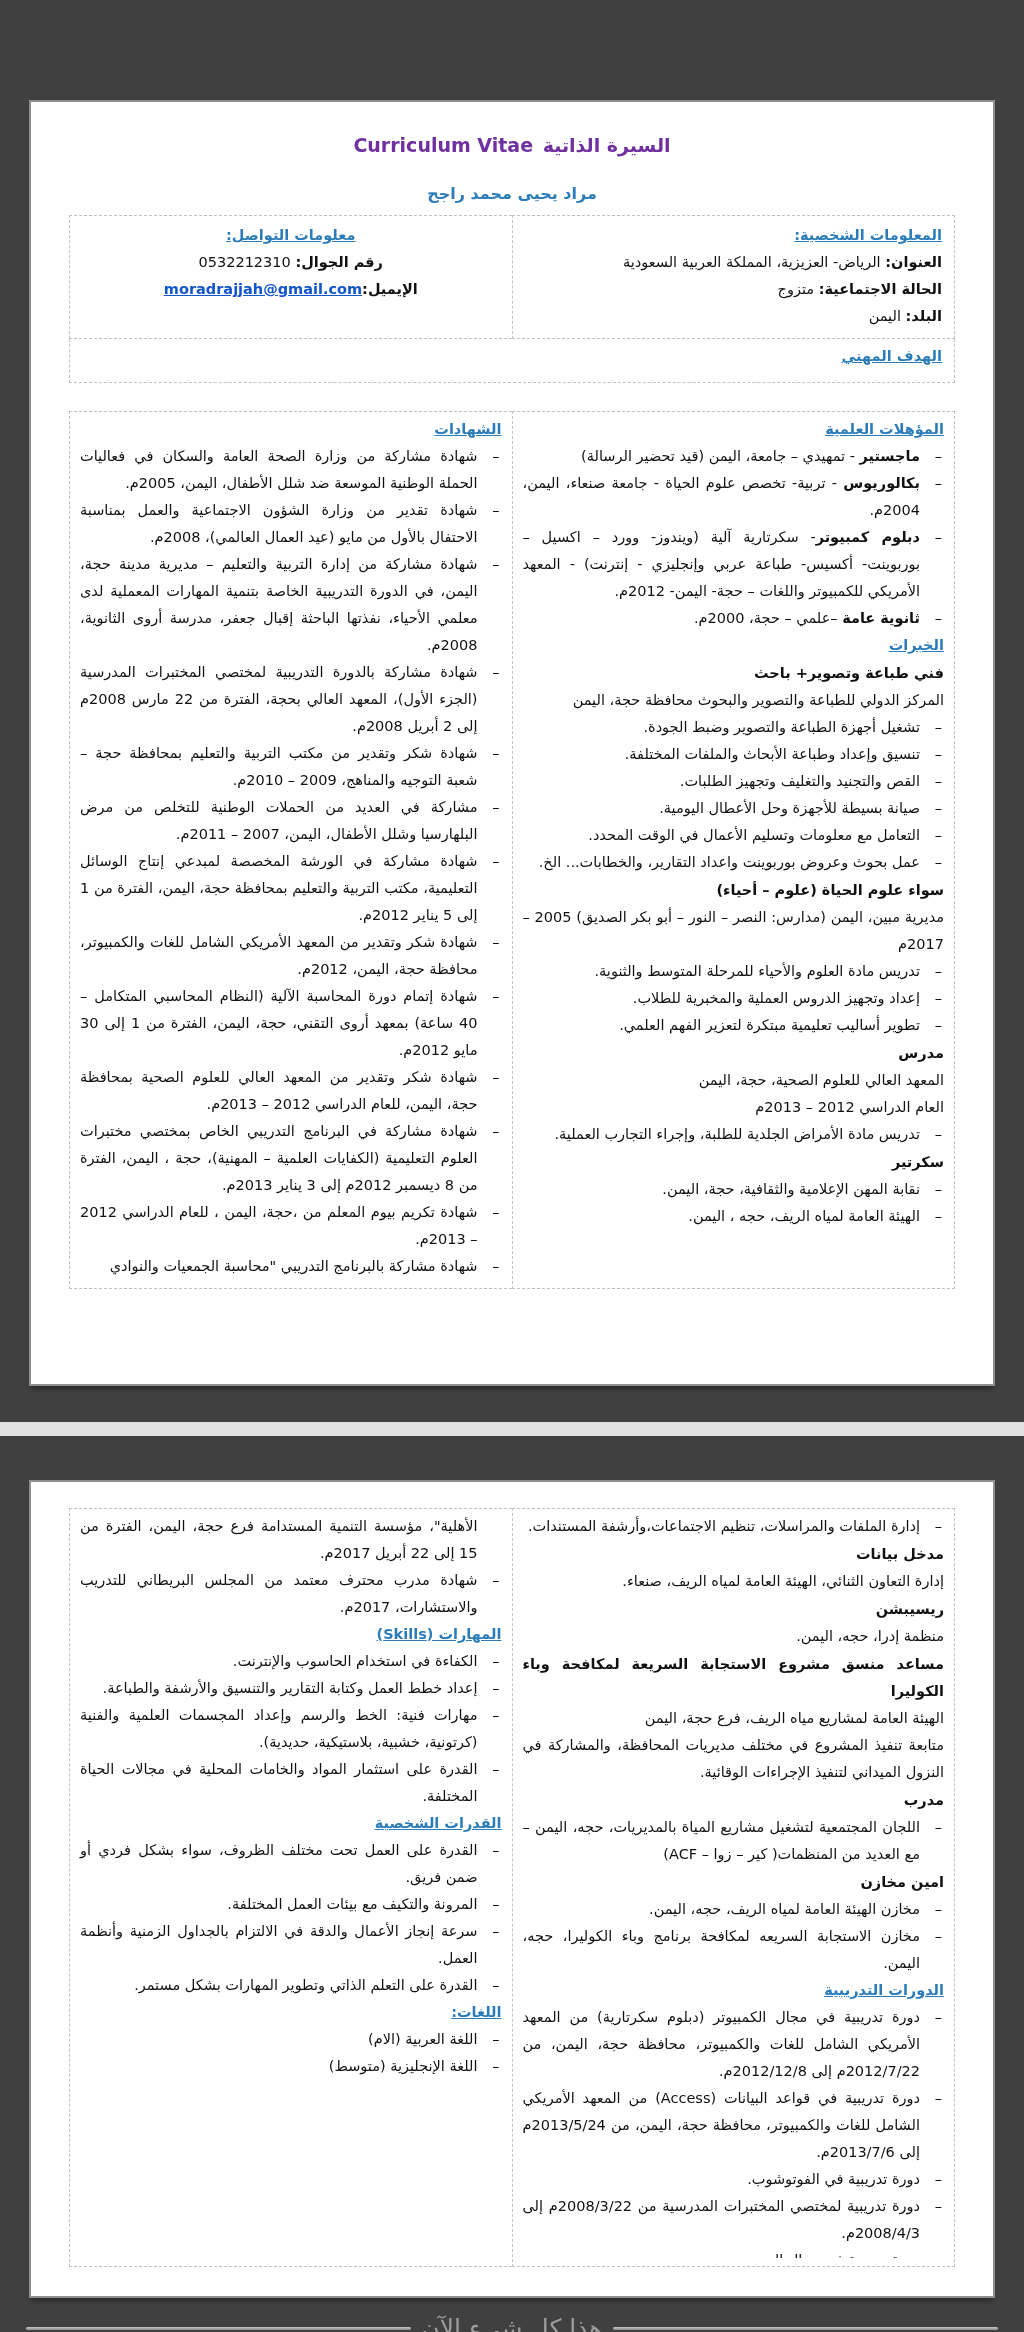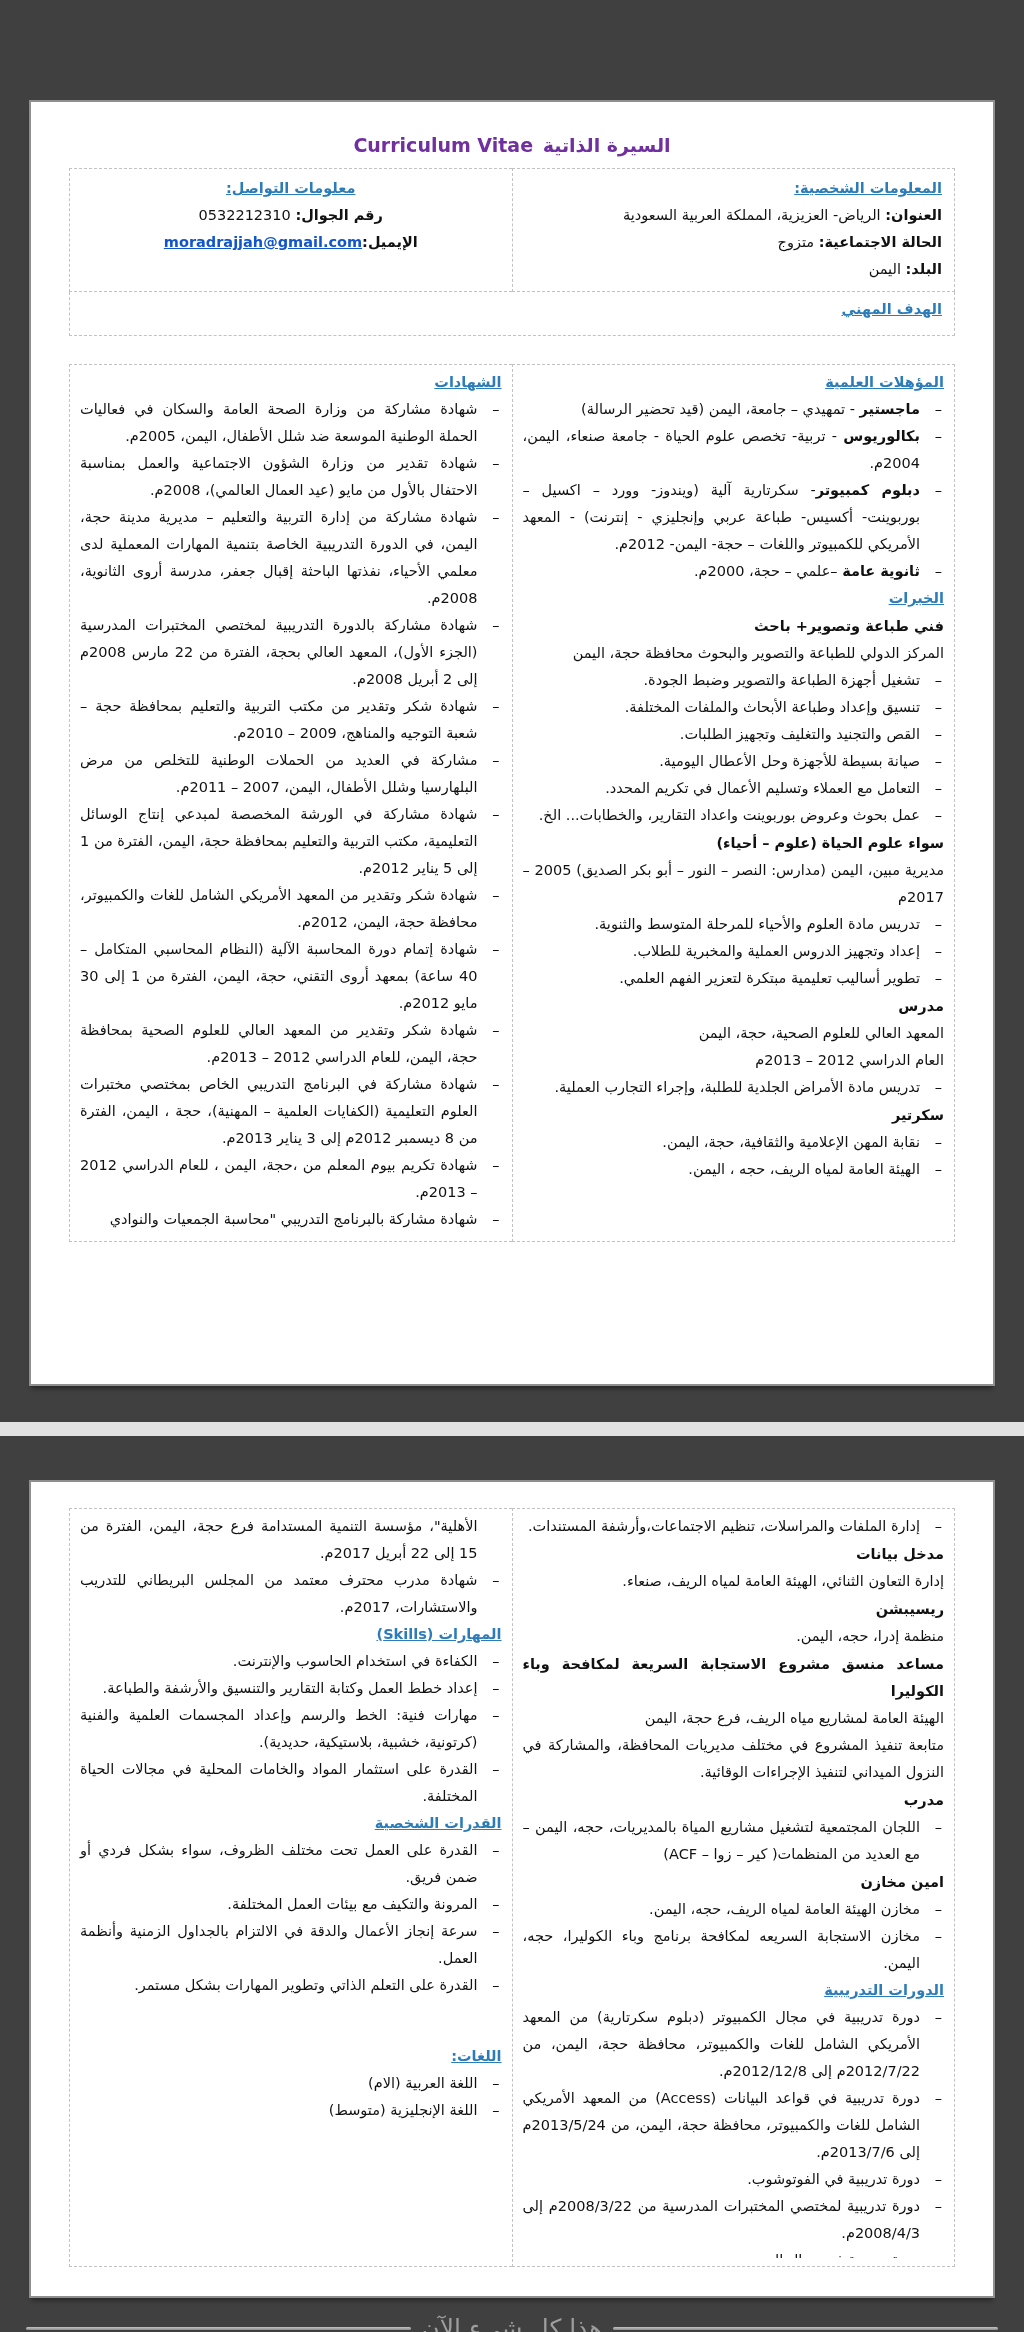--- a/index.html
+++ b/index.html
@@ -43,40 +43,41 @@
   li { position:relative; padding-right:24px; text-align:justify; }
   li::before { content:"–"; position:absolute; right:2px; top:0; }
 
   .job { margin-top:1px; }
   .job-title { font-weight:bold; }
   .job-line  { text-align:justify; }
 
   .exp-head { margin-top:2px; }
   .cont-text { padding-right:24px; text-align:justify; }
   .partial-line { height:11px; overflow:hidden; }
-  .langs-head { margin-top:44px; display:inline-block;text-decoration:underline; }
+  .langs-head { display:inline-block;text-decoration:underline; }
 
   a.email { color:#1155cc; font-weight:bold; text-decoration:underline; cursor:pointer; }
 
   .footer { display:flex; align-items:center; gap:10px; margin-top:16px; padding:0 26px; }
   .footer .line { flex:1; height:3px; background:linear-gradient(#c4c4c4,#8a8a8a); border-radius:2px; }
   .footer .txt { color:#9e9e9e; font-size:25px; white-space:nowrap; }
 </style>
 </head>
 <body>
 
 <div class="canvas">
 
   <div class="page page1">
 
     <div class="doc-title">
       <span class="t-ar">السيرة الذاتية</span>
       <span class="t-en">Curriculum Vitae</span>
     </div>
 
+    <div class="cand-name">مراد يحيى محمد راجح</div>
 
     <table class="info-table">
       <tbody>
           <tr>
         <td class="cell-personal">
           <span class="sec-head">المعلومات الشخصية:</span>
           <div>
 
               <div class="info-row"><b>العنوان:</b> <span>الرياض- العزيزية، المملكة العربية السعودية</span></div>
 
@@ -121,21 +122,21 @@
                 <div>
 
                 <div class="job-line">المركز الدولي للطباعة والتصوير والبحوث محافظة حجة، اليمن</div>
                   </div>
                 <ul>
 
                 <li>تشغيل أجهزة الطباعة والتصوير وضبط الجودة.</li>
                     <li>تنسيق وإعداد وطباعة الأبحاث والملفات المختلفة.</li>
                     <li>القص والتجنيد والتغليف وتجهيز الطلبات.</li>
                     <li>صيانة بسيطة للأجهزة وحل الأعطال اليومية.</li>
-                    <li>التعامل مع العملاء وتسليم الأعمال في تكريم المحدد.</li>
+                    <li>التعامل مع معلومات وتسليم الأعمال في الوقت المحدد.</li>
                     <li>عمل بحوث وعروض بوربوينت واعداد التقارير، والخطابات... الخ.</li>
                   </ul>
               </div>
 
               <div class="job">
                 <div class="job-title">سواء علوم الحياة (علوم – أحياء)</div>
                 <div>
 
                 <div class="job-line">مديرية مبين، اليمن (مدارس: النصر – النور – أبو بكر الصديق) 2005 – 2017م</div>
                   </div>

